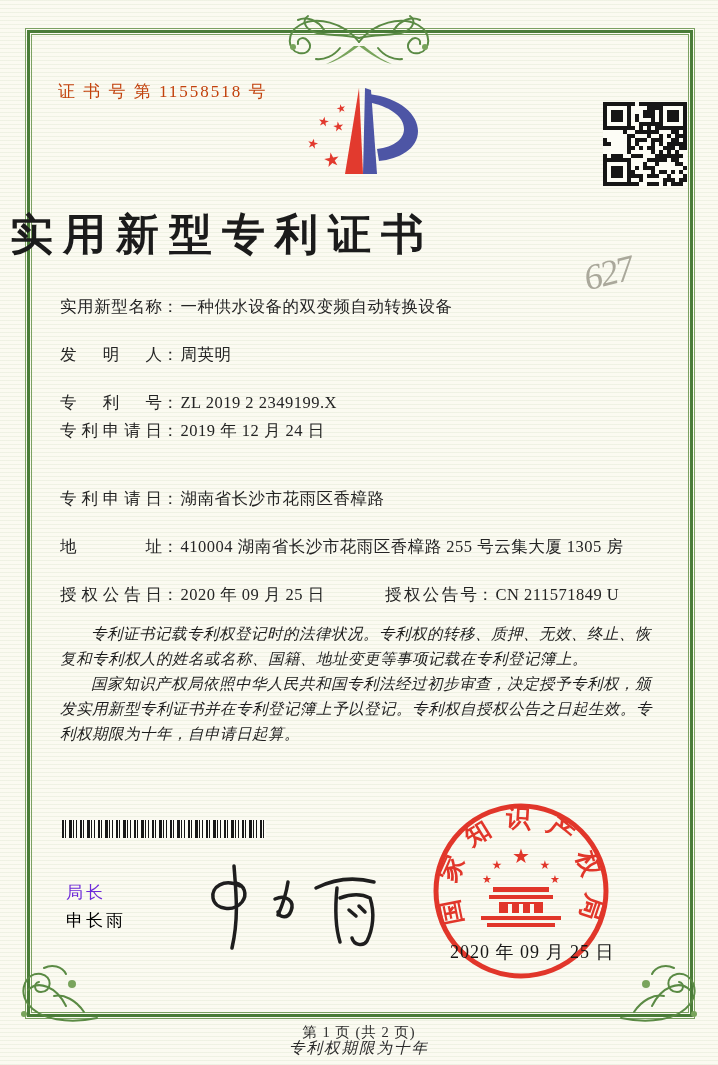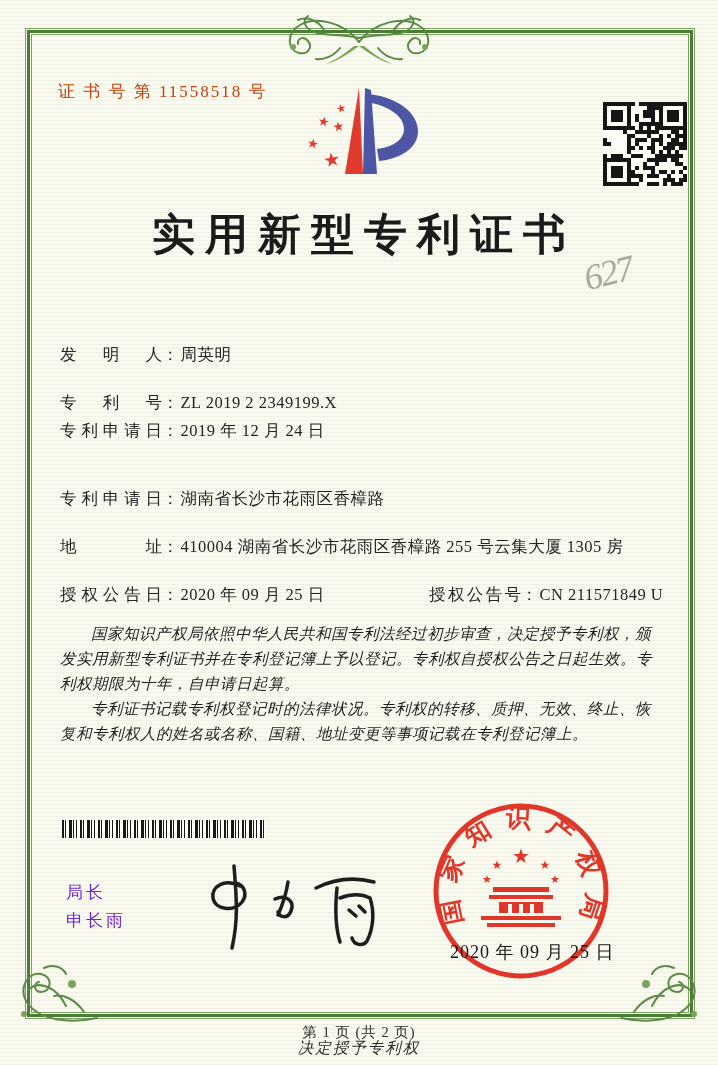--- a/index.html
+++ b/index.html
@@ -16,44 +16,44 @@
 
   
   .frame-outer{position:absolute;left:25px;top:28px;width:668px;height:989px;border:1px solid #7ba162;}
   .frame-mid{position:absolute;inset:1px;border:3px solid #4a7c38;}
   .frame-inner{position:absolute;inset:1px;border:1px solid #7ba162;}
 
   .abs{position:absolute;}
 
   .cert-no{left:58px;top:80px;font-size:17px;letter-spacing:2px;color:#c2410c;}
 
-  .title{left:0;top:206px;width:100%;text-align:center;font-size:43px;font-weight:700;
+  .title{left:0;top:206px;width:100%;text-align:left;font-size:43px;font-weight:700;
          letter-spacing:10px;padding-left:10px;box-sizing:border-box;color:#1b1b1b;}
 
   
   .frow{left:60px;width:600px;font-size:16.5px;color:#242424;white-space:nowrap;}
   .flabel{display:inline-block;width:102px;text-align:justify;text-align-last:justify;vertical-align:bottom;}
-  .flabel2{display:inline-block;width:92px;text-align:justify;text-align-last:justify;vertical-align:bottom;margin-left:44px;}
+  .flabel2{display:inline-block;width:92px;text-align:justify;text-align-last:justify;vertical-align:bottom;}
   .fcolon{display:inline-block;}
   .fvalue{margin-left:2px;letter-spacing:0.5px;}
   .fpair2{position:absolute;left:325px;top:0;}
 
   
   .paras{left:60px;top:621px;width:598px;font-size:15.5px;line-height:25px;color:#1d1d1d;font-style:italic;}
   .paras p{margin:0;text-indent:2em;letter-spacing:0.5px;}
 
   
   .barcode{left:62px;top:820px;width:204px;height:18px;
     background:repeating-linear-gradient(90deg,
       #181818 0 2px,#fdfdf6 2px 3px,#181818 3px 4px,#fdfdf6 4px 7px,
       #181818 7px 10px,#fdfdf6 10px 11px,#181818 11px 12px,#fdfdf6 12px 14px,
       #181818 14px 15px,#fdfdf6 15px 18px);}
 
   .director-title{left:66px;top:881px;font-size:17px;letter-spacing:3px;color:#6d28d9;}
-  .director-name{left:66px;top:909px;font-size:17px;letter-spacing:3px;color:#6d28d9;}
+  .director-name{left:66px;top:909px;font-size:17px;letter-spacing:3px;color:#000000;}
 
   .signature{left:190px;top:858px;}
   .seal{left:429px;top:799px;z-index:1;}
   .seal-date{left:450px;top:940px;font-size:18px;letter-spacing:1px;color:#161616;z-index:2;font-weight:500;}
 
   .page-info{left:0;top:992px;width:100%;text-align:center;font-size:14.5px;color:#2c2c2c;letter-spacing:1px;margin-top:31px;}
   .back-note{left:0;top:1038px;width:100%;text-align:center;font-size:15.5px;color:#2a2a2a;
              font-style:italic;letter-spacing:2px;}
 
   .pencil-note{left:584px;top:252px;font-size:36px;color:#aaa89b;font-style:italic;
@@ -570,20 +570,23 @@
       <div class="qm"></div>
       <div class="qm"></div>
       <div class="qm"></div>
       <div></div>
     </div>
 
   <div class="abs title">实用新型专利证书</div>
 
   <div class="abs pencil-note">627</div>
 
+  <div class="abs frow" style="top:296px">
+    <span class="flabel">实用新型名称</span><span class="fcolon">：</span><span class="fvalue">一种供水设备的双变频自动转换设备</span>
+  </div>
   <div class="abs frow" style="top:344px">
     <span class="flabel">发明人</span><span class="fcolon">：</span><span class="fvalue">周英明</span>
   </div>
   <div class="abs frow" style="top:392px">
     <span class="flabel">专利号</span><span class="fcolon">：</span><span class="fvalue">ZL 2019 2 2349199.X</span>
   </div>
   <div class="abs frow" style="top:420px">
     <span class="flabel">专利申请日</span><span class="fcolon">：</span><span class="fvalue">2019 年 12 月 24 日</span>
   </div>
   <div class="abs frow" style="top:488px">
@@ -593,22 +596,22 @@
     <span class="flabel">地址</span><span class="fcolon">：</span><span class="fvalue">410004 湖南省长沙市花雨区香樟路 255 号云集大厦 1305 房</span>
   </div>
   <div class="abs frow" style="top:584px">
     <span class="flabel">授权公告日</span><span class="fcolon">：</span><span class="fvalue">2020 年 09 月 25 日</span>
     <span class="fpair2">
       <span class="flabel2">授权公告号</span><span class="fcolon">：</span><span class="fvalue">CN 211571849 U</span>
     </span>
   </div>
 
   <div class="abs paras">
+    <p>专利证书记载专利权登记时的法律状况。专利权的转移、质押、无效、终止、恢复和专利权人的姓名或名称、国籍、地址变更等事项记载在专利登记簿上。</p>
     <p>国家知识产权局依照中华人民共和国专利法经过初步审查，决定授予专利权，颁发实用新型专利证书并在专利登记簿上予以登记。专利权自授权公告之日起生效。专利权期限为十年，自申请日起算。</p>
-    <p>专利证书记载专利权登记时的法律状况。专利权的转移、质押、无效、终止、恢复和专利权人的姓名或名称、国籍、地址变更等事项记载在专利登记簿上。</p>
   </div>
 
   <div class="abs barcode"></div>
 
   <div class="abs director-title">局长</div>
   <div class="abs director-name">申长雨</div>
 
   <svg class="abs signature" width="195" height="92" viewBox="0 0 195 92">
     <g fill="none" stroke="#1e1e1e" stroke-width="3.5" stroke-linecap="round">
       <path d="M50,28 C34,20 21,29 23,40 C25,52 44,54 52,44 C58,36 54,27 46,25"></path>
@@ -644,15 +647,15 @@
       <rect x="90" y="105" width="4" height="9" fill="#fbfaf1"></rect>
       <rect x="101" y="105" width="4" height="9" fill="#fbfaf1"></rect>
       <rect x="52" y="117" width="80" height="4"></rect>
       <rect x="58" y="124" width="68" height="4"></rect>
     </g>
   </svg>
 
   <div class="abs seal-date">2020 年 09 月 25 日</div>
 
   <div class="abs page-info">第 1 页 (共 2 页)</div>
-  <div class="abs back-note">决定授予专利权</div>
+  <div class="abs back-note">专利权期限为十年</div>
 
 </div>
 
 </body></html>

